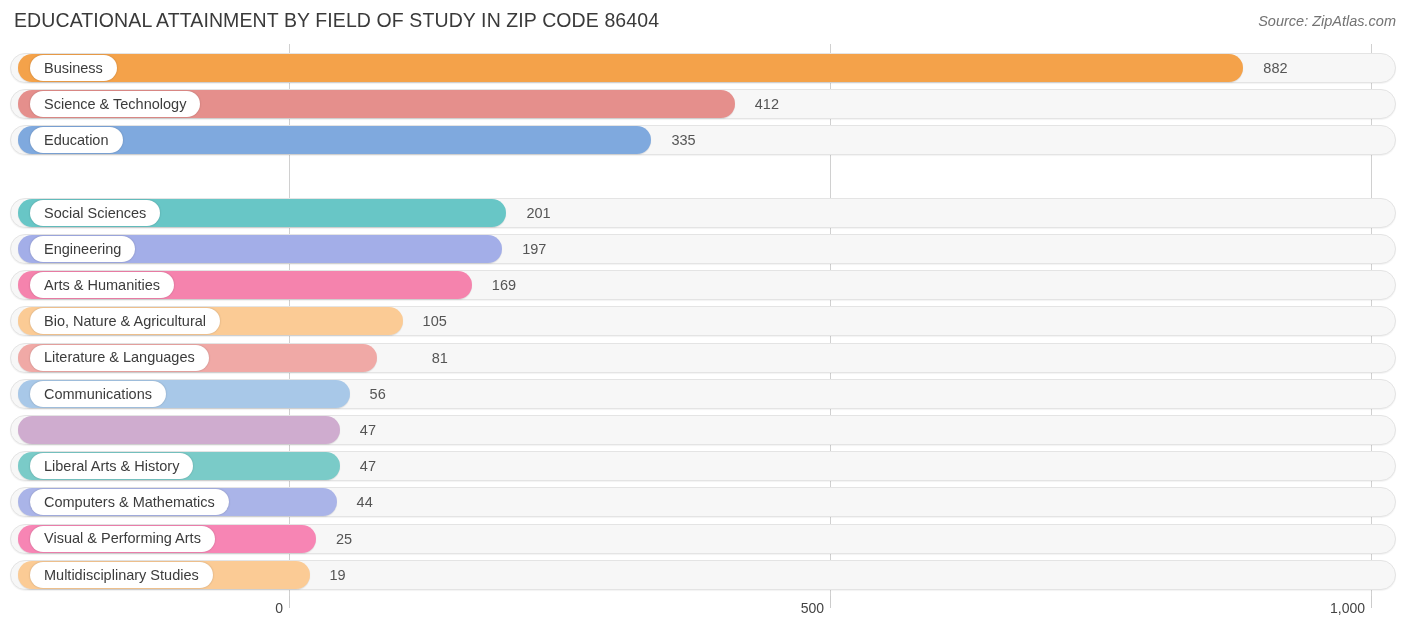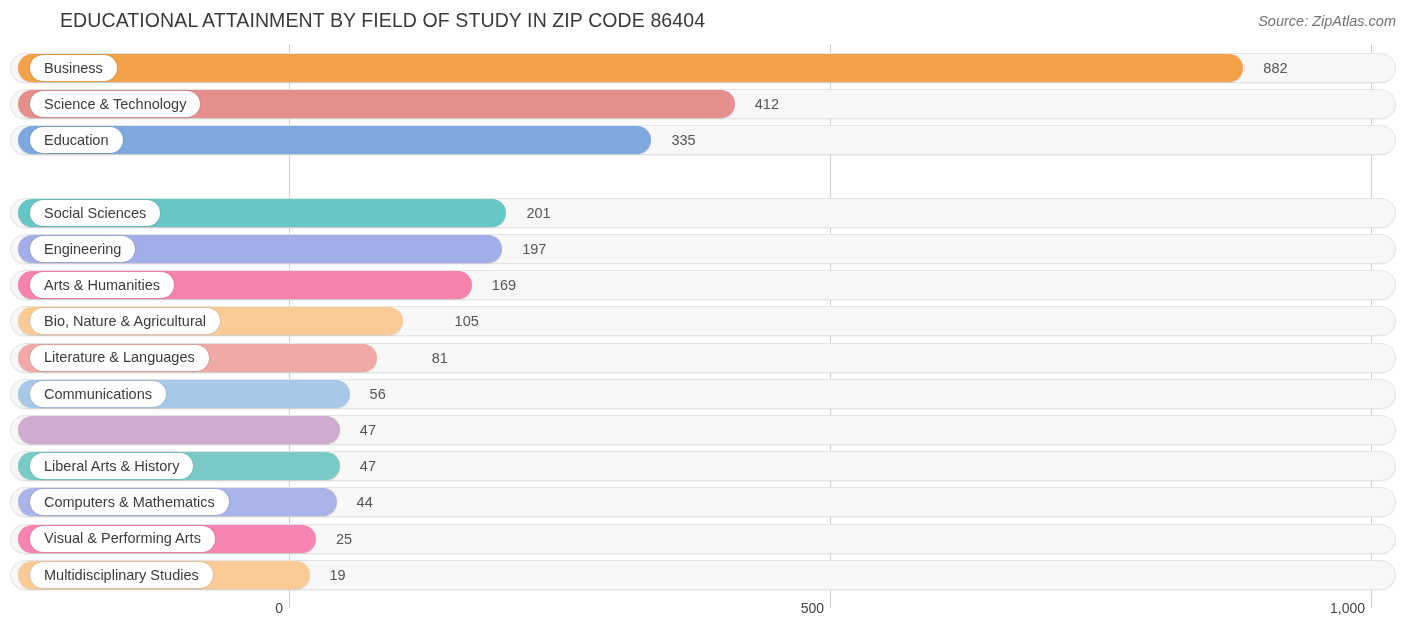--- a/index.html
+++ b/index.html
@@ -26,21 +26,20 @@
   }
   .chart-title {
     position: absolute;
     left: 14px;
     top: 9px;
     font-size: 19.5px;
     letter-spacing: 0.1px;
     color: #3a3a3a;
     font-weight: 400;
     white-space: nowrap;
-    margin-left: 46px;
   }
   .source-note {
     position: absolute;
     right: 10px;
     top: 13px;
     font-size: 14.5px;
     font-style: italic;
     color: #737373;
     white-space: nowrap;
   }
@@ -226,21 +225,21 @@
           <span class="pill-label">Arts &amp; Humanities</span>
         </div>
         <div class="value" style="left: 481.858px;">169</div>
       </div>
       <div class="row" style="top: 262.4px;">
         <div class="track"></div>
         <div class="bar" style="width: 384.61px; background: rgb(251, 203, 149);"></div>
         <div class="pill">
           <span class="pill-label">Bio, Nature &amp; Agricultural</span>
         </div>
-        <div class="value" style="left: 412.61px; margin-left: 32px;">105</div>
+        <div class="value" style="left: 412.61px;">105</div>
       </div>
       <div class="row" style="top: 298.6px;">
         <div class="track"></div>
         <div class="bar" style="width: 358.642px; background: rgb(240, 169, 166);"></div>
         <div class="pill">
           <span class="pill-label">Literature &amp; Languages</span>
         </div>
         <div class="value" style="left: 386.642px; margin-left: 35px;">81</div>
       </div>
       <div class="row" style="top: 334.8px;">

